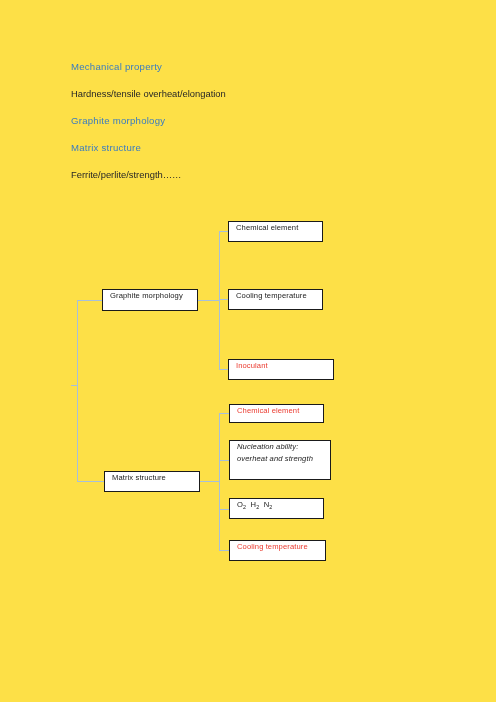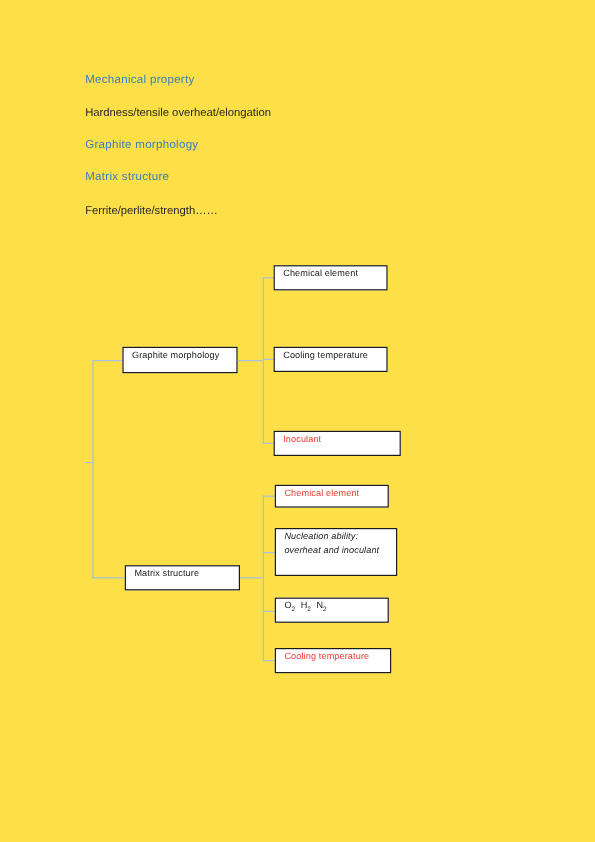--- a/index.html
+++ b/index.html
@@ -145,21 +145,21 @@
     <div class="conn h" style="left:219px; top:509px; width:10px;"></div>
     <div class="conn h" style="left:219px; top:550px; width:10px;"></div>
     <div class="conn h" style="left:200px; top:481px; width:19px;"></div>
 
     <div class="node red" style="left:229px; top:404px; width:95px; height:19px;">
       <span class="nlabel">Chemical element</span>
     </div>
 
     <div class="node" style="left:229px; top:440px; width:102px; height:40px;font-style:italic;">
       <span class="nlabel">Nucleation ability:</span>
-      <span class="nlabel">overheat and inoculant</span>
+      <span class="nlabel">overheat and strength</span>
     </div>
 
     <div class="node" style="left:229px; top:498px; width:95px; height:21px;">
       <span class="nlabel"><span>O</span><sub>2</sub>&nbsp;&nbsp;<span>H</span><sub>2</sub>&nbsp;&nbsp;<span>N</span><sub>2</sub></span>
     </div>
 
     <div class="node red" style="left:229px; top:540px; width:97px; height:21px;">
       <span class="nlabel">Cooling temperature</span>
     </div>
 

